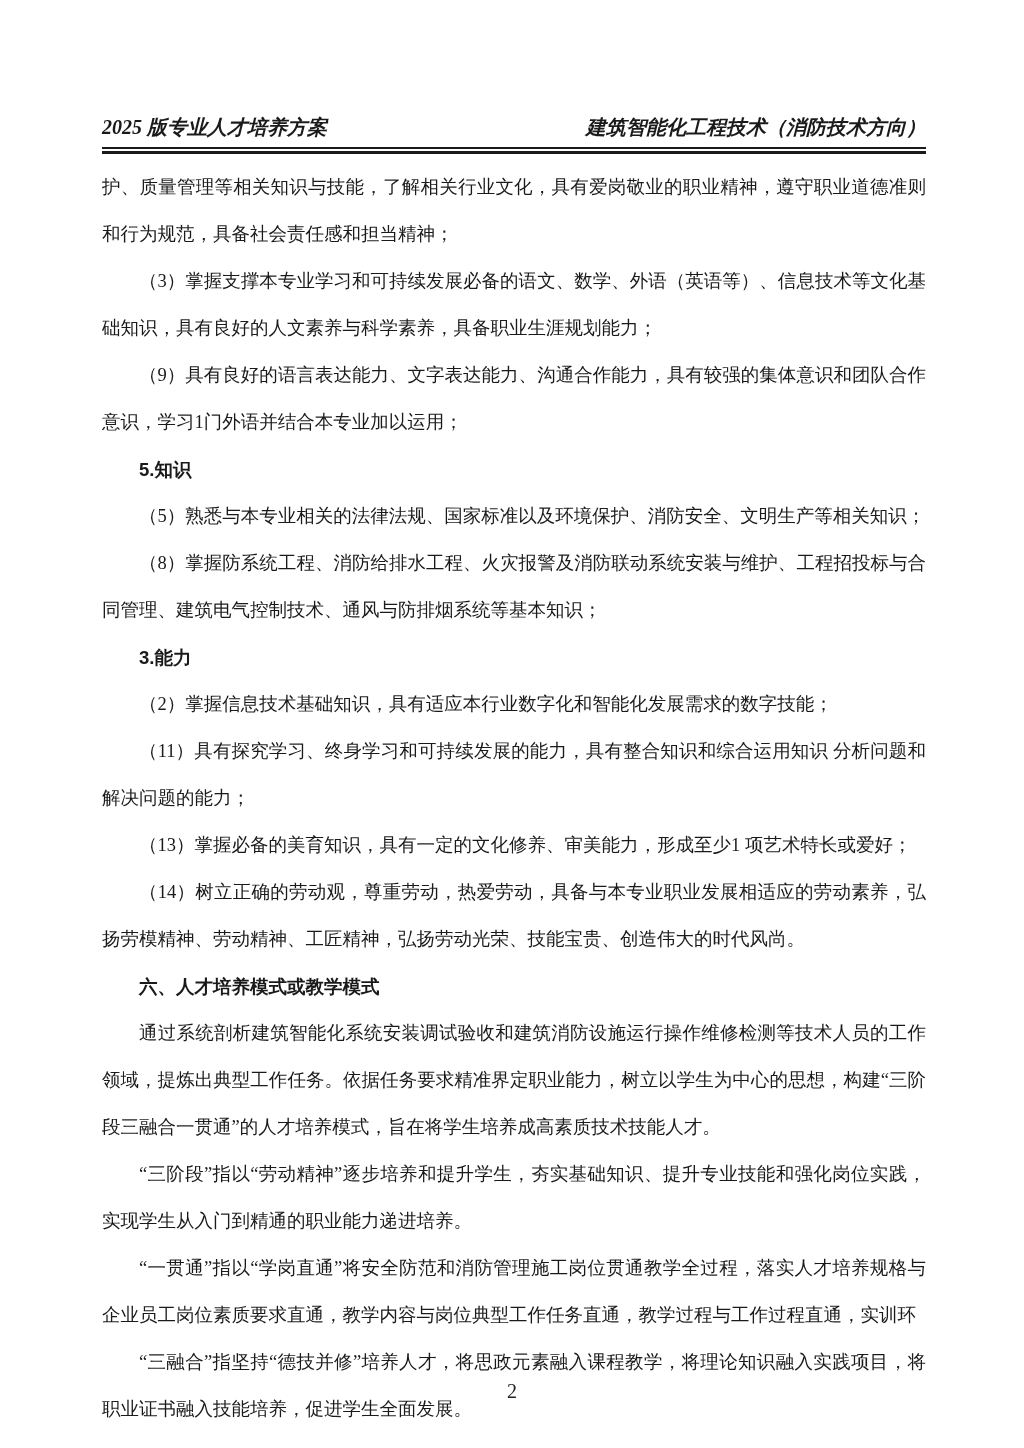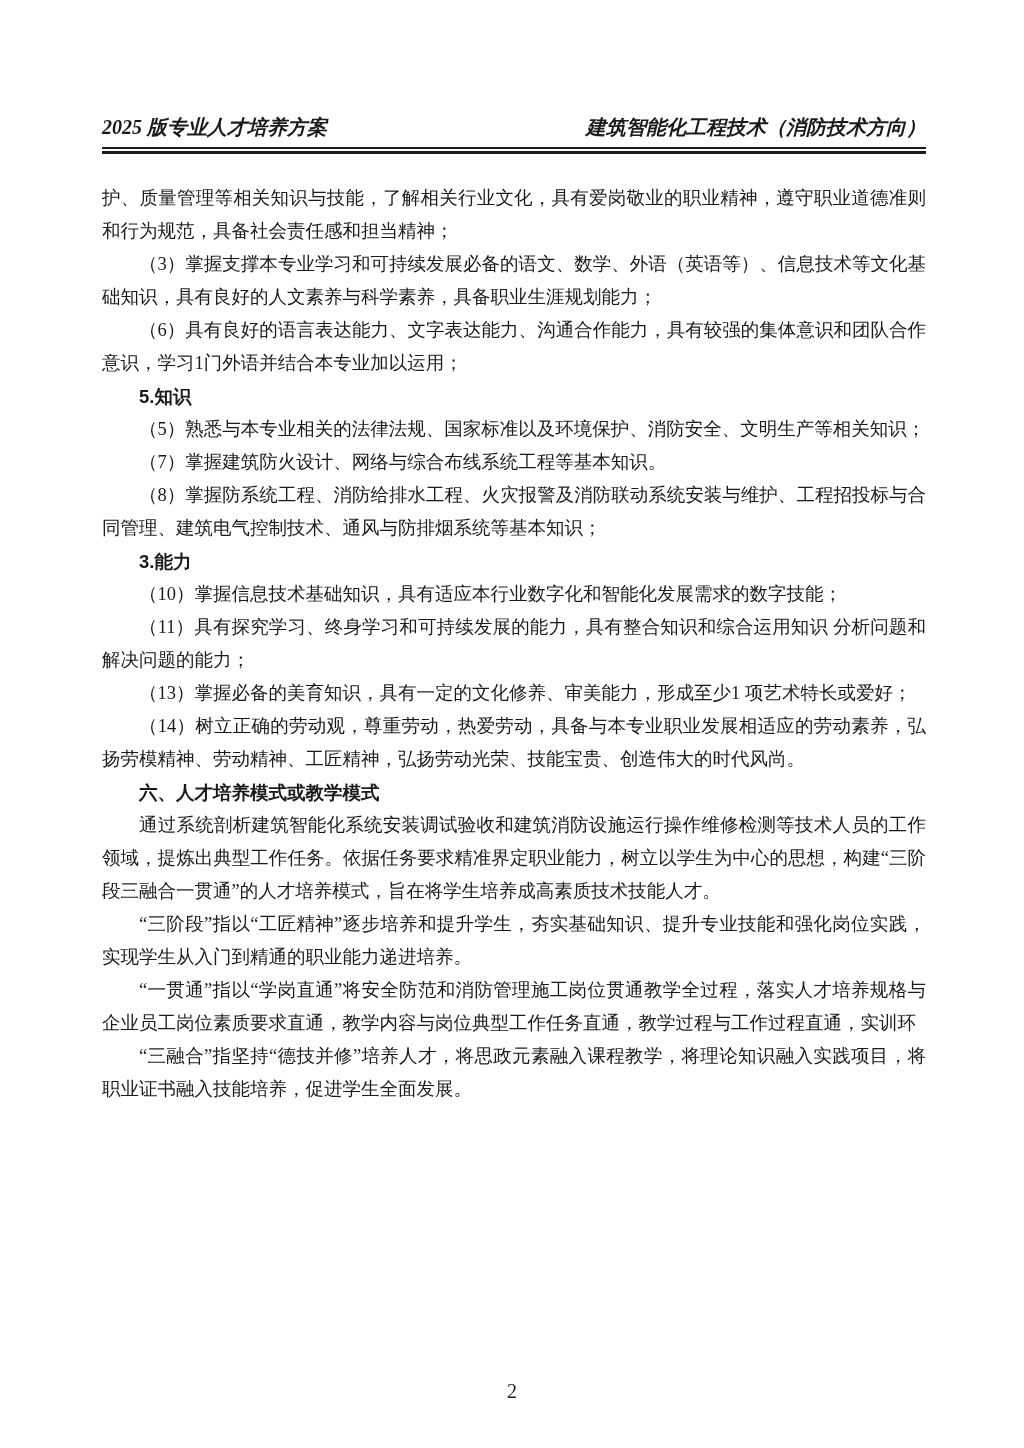--- a/index.html
+++ b/index.html
@@ -28,23 +28,23 @@
     font-family: "Liberation Serif", "DejaVu Serif", serif;
     white-space: nowrap;
   }
   .header-rule {
     margin-top: 7px;
     height: 2px;               
     border-top: 2px solid #1a1a1a;
     border-bottom: 3px solid #1a1a1a;
   }
   .doc-body {
-    margin-top: 28px;
+    margin-top: 10px;
     font-size: 18.5px;
-    line-height: 33px;
+    line-height: 47px;
     text-align: justify;
   }
   .doc-body p { margin: 0; }
   p.body { text-indent: 2em; }
   p.body-noindent { text-indent: 0; }
   p.heading {
     text-indent: 2em;
     font-weight: bold;
     font-family: "Liberation Sans", "DejaVu Sans", sans-serif;
   }
@@ -67,33 +67,32 @@
     <span>2025 版专业人才培养方案</span>
     <span>建筑智能化工程技术（消防技术方向）</span>
   </header>
 
   <div class="header-rule"></div>
 
   <main class="doc-body">
 
   <p class="body-noindent">护、质量管理等相关知识与技能，了解相关行业文化，具有爱岗敬业的职业精神，遵守职业道德准则和行为规范，具备社会责任感和担当精神；</p>
       <p class="body">（3）掌握支撑本专业学习和可持续发展必备的语文、数学、外语（英语等）、信息技术等文化基础知识，具有良好的人文素养与科学素养，具备职业生涯规划能力；</p>
-      <p class="body">（6）具有良好的语言表达能力、文字表达能力、沟通合作能力，具有较强的集体意识和团队合作意识，学习1门外语并结合本专业加以运用；</p>
+      <p class="body">（9）具有良好的语言表达能力、文字表达能力、沟通合作能力，具有较强的集体意识和团队合作意识，学习1门外语并结合本专业加以运用；</p>
       <p class="heading">5.知识</p>
       <p class="body">（5）熟悉与本专业相关的法律法规、国家标准以及环境保护、消防安全、文明生产等相关知识；</p>
-      <p class="body">（7）掌握建筑防火设计、网络与综合布线系统工程等基本知识。</p>
       <p class="body">（8）掌握防系统工程、消防给排水工程、火灾报警及消防联动系统安装与维护、工程招投标与合同管理、建筑电气控制技术、通风与防排烟系统等基本知识；</p>
       <p class="heading">3.能力</p>
-      <p class="body">（10）掌握信息技术基础知识，具有适应本行业数字化和智能化发展需求的数字技能；</p>
+      <p class="body">（2）掌握信息技术基础知识，具有适应本行业数字化和智能化发展需求的数字技能；</p>
       <p class="body">（11）具有探究学习、终身学习和可持续发展的能力，具有整合知识和综合运用知识 分析问题和解决问题的能力；</p>
       <p class="body">（13）掌握必备的美育知识，具有一定的文化修养、审美能力，形成至少1 项艺术特长或爱好；</p>
       <p class="body">（14）树立正确的劳动观，尊重劳动，热爱劳动，具备与本专业职业发展相适应的劳动素养，弘扬劳模精神、劳动精神、工匠精神，弘扬劳动光荣、技能宝贵、创造伟大的时代风尚。</p>
       <p class="heading">六、人才培养模式或教学模式</p>
       <p class="body">通过系统剖析建筑智能化系统安装调试验收和建筑消防设施运行操作维修检测等技术人员的工作领域，提炼出典型工作任务。依据任务要求精准界定职业能力，树立以学生为中心的思想，构建“三阶段三融合一贯通”的人才培养模式，旨在将学生培养成高素质技术技能人才。</p>
-      <p class="body">“三阶段”指以“工匠精神”逐步培养和提升学生，夯实基础知识、提升专业技能和强化岗位实践，实现学生从入门到精通的职业能力递进培养。</p>
+      <p class="body">“三阶段”指以“劳动精神”逐步培养和提升学生，夯实基础知识、提升专业技能和强化岗位实践，实现学生从入门到精通的职业能力递进培养。</p>
       <p class="body">“一贯通”指以“学岗直通”将安全防范和消防管理施工岗位贯通教学全过程，落实人才培养规格与企业员工岗位素质要求直通，教学内容与岗位典型工作任务直通，教学过程与工作过程直通，实训环</p>
       <p class="body">“三融合”指坚持“德技并修”培养人才，将思政元素融入课程教学，将理论知识融入实践项目，将职业证书融入技能培养，促进学生全面发展。</p>
     </main>
 
   <footer class="page-footer">
     <span>2</span>
   </footer>
 
 </div>
 

